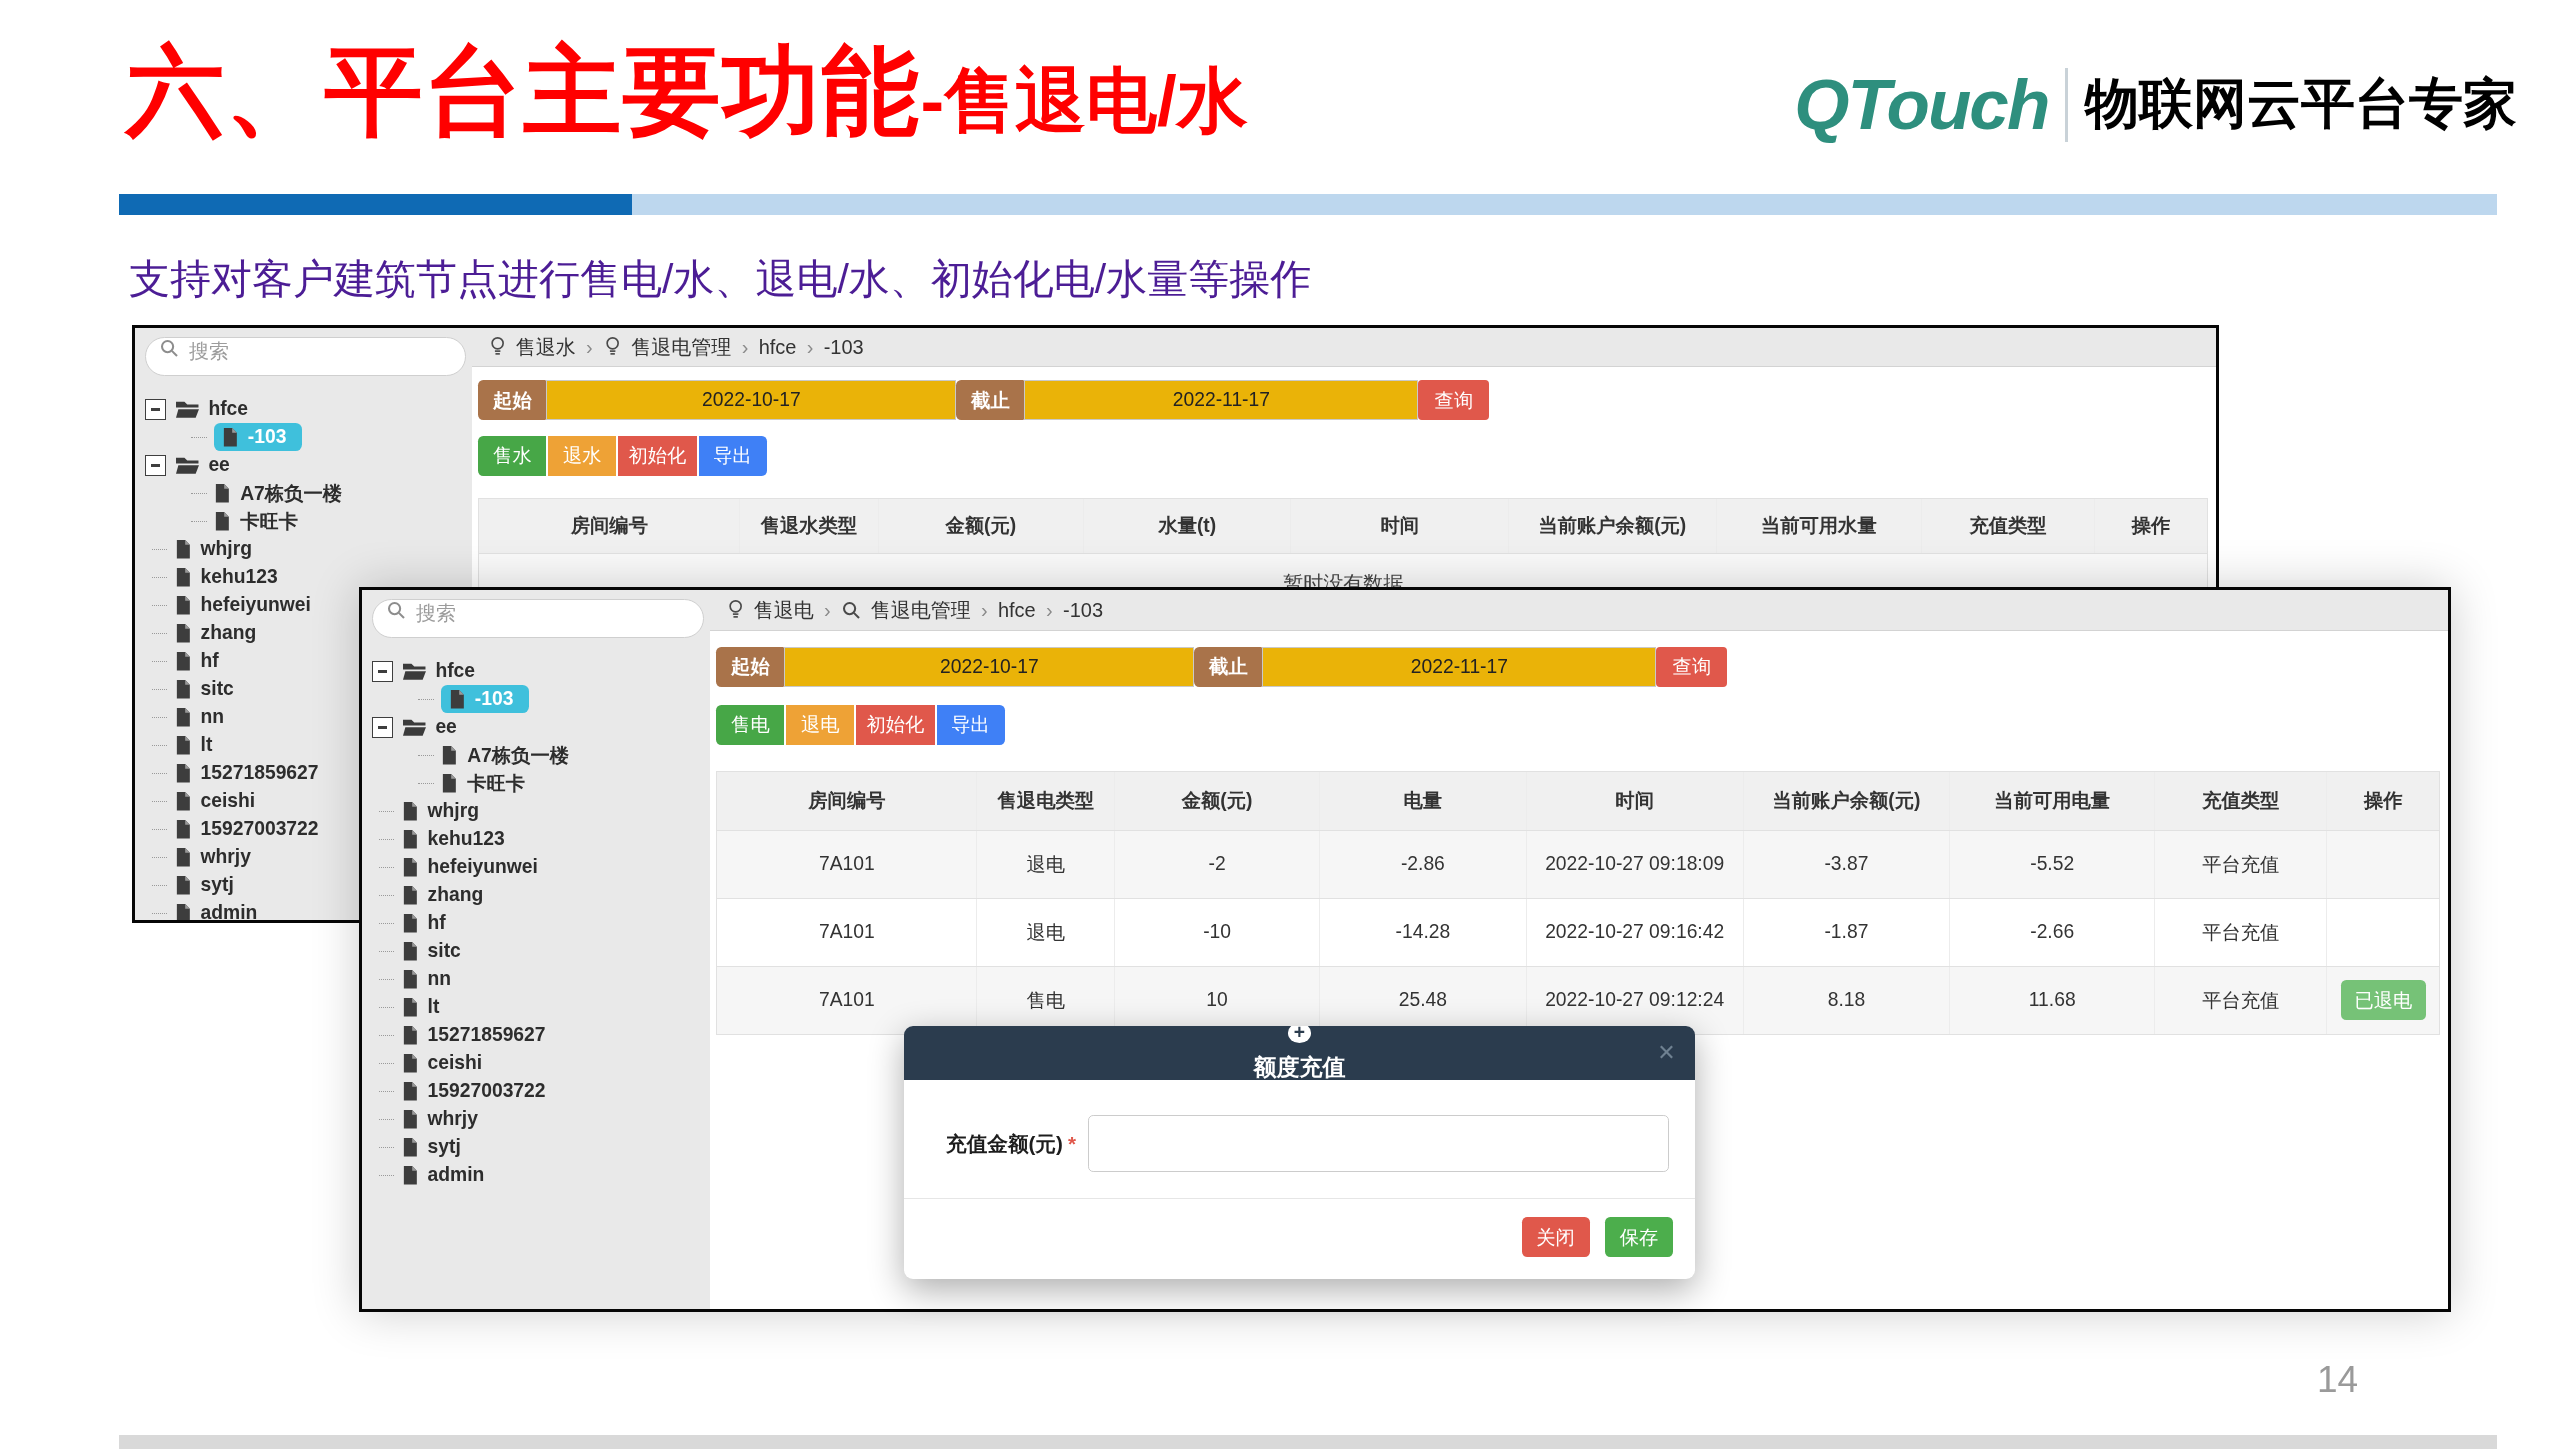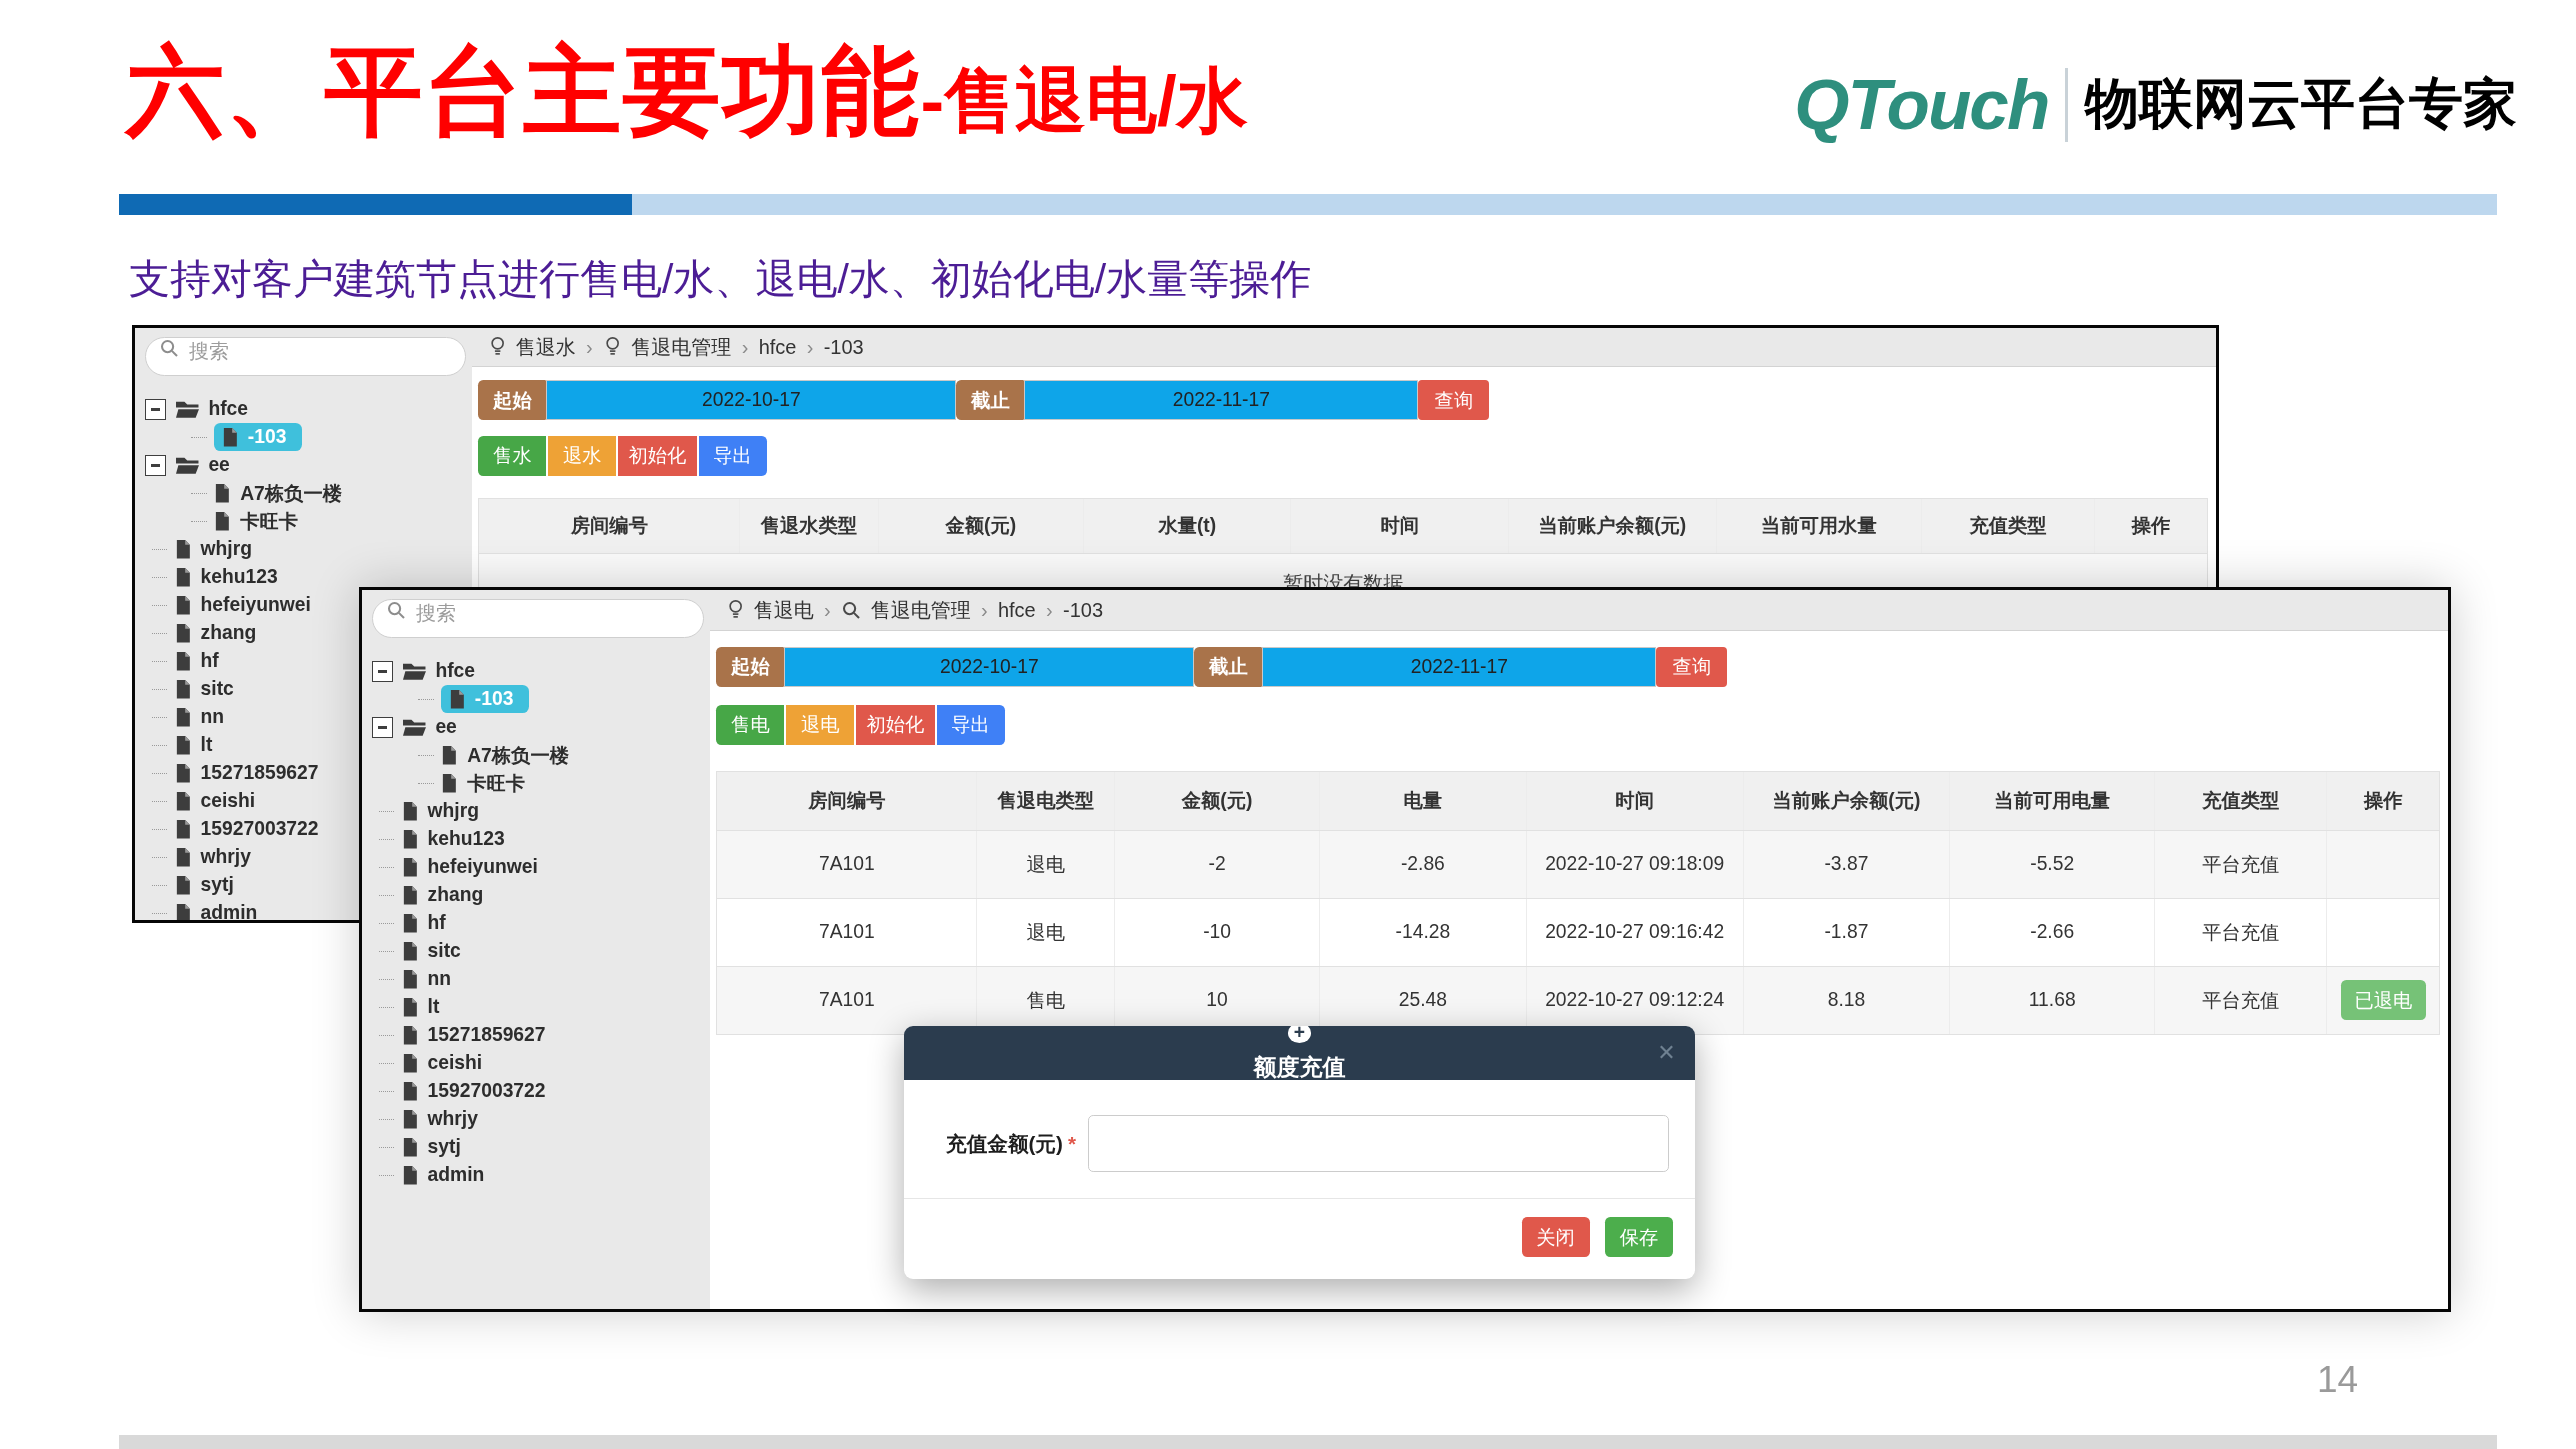--- a/index.html
+++ b/index.html
@@ -61,21 +61,21 @@
   .crumb-label { color:#333; }
 
   .content { flex:1; background:#fff; padding:15.5px 7.7px 0 6.4px; }
   .back-window .content { padding-top:13px; }
 
   .date-row { display:flex; height:40px; }
   .back-window  .date-row { margin-bottom:15.5px; }
   .front-window .date-row { margin-bottom:18px; }
   .date-label { width:68px; flex:none; background:var(--brown); color:#fff; font-size:19.3px; font-weight:600;
     display:flex; align-items:center; justify-content:center; border-radius:5.2px 1.3px 1.3px 5.2px; }
-  .date-input { background:#0ea5e9; border:1.3px solid #c9c9c9; font-size:19.3px; color:#222;
+  .date-input { background:#eab308; border:1.3px solid #c9c9c9; font-size:19.3px; color:#222;
     display:flex; align-items:center; justify-content:center; }
   .di1 { width:410px; }
   .di2 { width:394px; }
   .btn-query { width:71px; border:none; background:var(--red); color:#fff; font-size:19.3px; border-radius:3.9px; }
 
   .action-row { display:flex; }
   .back-window  .action-row { margin-bottom:22px; }
   .front-window .action-row { margin-bottom:26px; }
   .act-btn { height:40px; min-width:68px; padding:0 10.3px; margin-right:1.9px; border:none; color:#fff;
     font-size:19.3px; display:flex; align-items:center; justify-content:center; }

